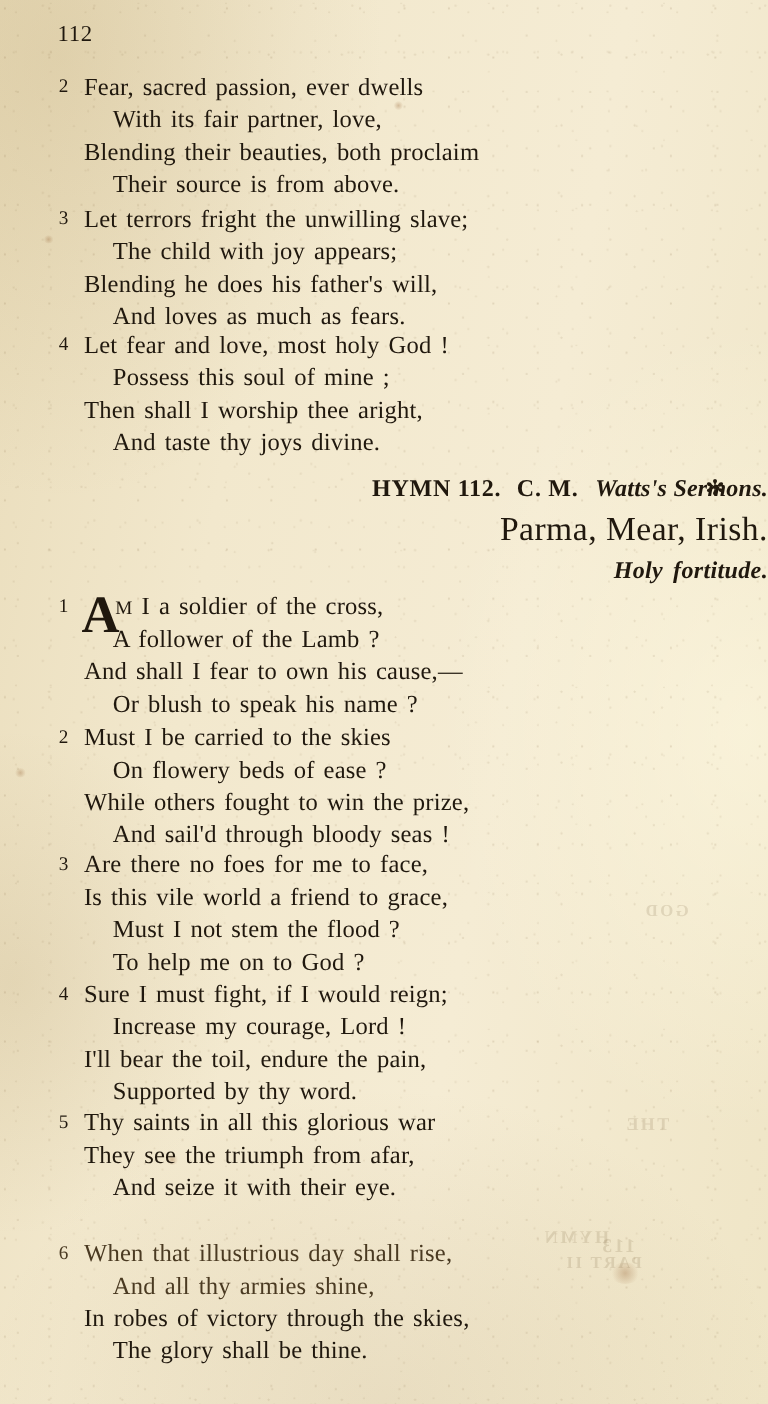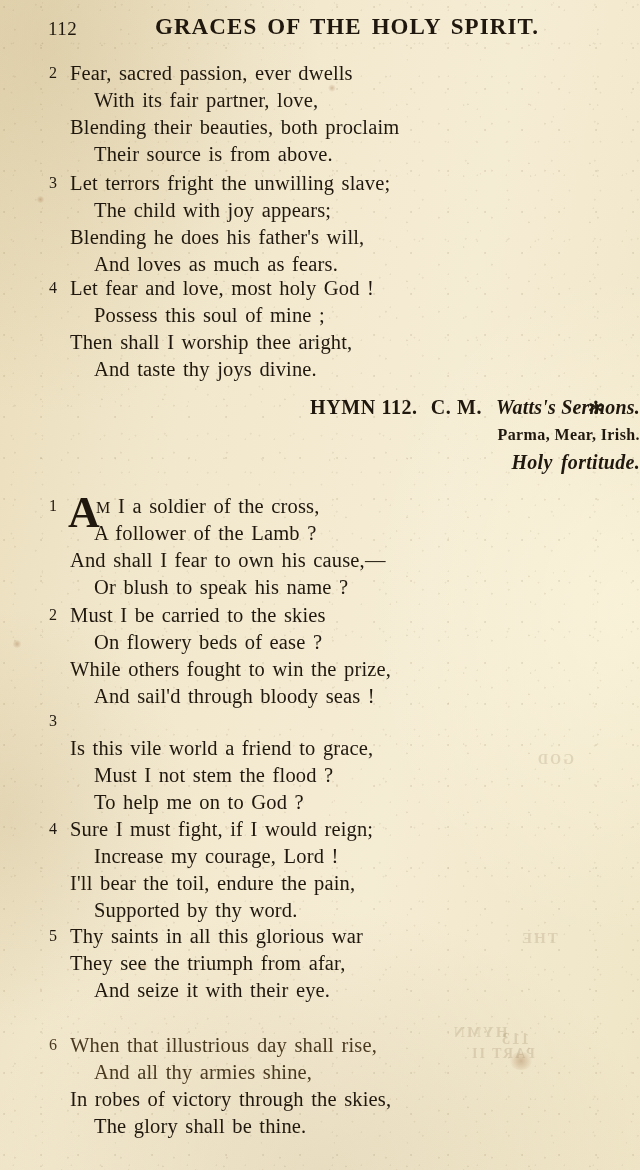--- a/index.html
+++ b/index.html
@@ -143,22 +143,22 @@
     right: 36px;
     top: 2px;
     font-size: 19px;
     line-height: 1;
     color: #241b0f;
     font-family: "DejaVu Sans", sans-serif;
     transform: scale(1.05, 0.95);
   }
   .hh-tunes {
     margin-top: 7px;
-    font-size: 16px;
-    font-weight: bold;
+    font-size: 28px;
+    font-weight: normal;
     letter-spacing: 0.4px;
     padding-left: 4px;
   }
   .hh-subject {
     margin-top: 7px;
     font-size: 20px;
     font-style: italic;
     font-weight: bold;
     letter-spacing: 0.3px;
     word-spacing: 3px;
@@ -200,21 +200,20 @@
   <div class="ghost" style="left:452px; top:1024px; font-size:15px;">HYMN</div>
   <div class="ghost" style="left:470px; top:1046px; font-size:14px;">PART II</div>
   <div class="ghost" style="left:500px; top:1030px; font-size:16px;">113</div>
   <div class="ghost" style="left:520px; top:930px; font-size:15px;">THE</div>
   <div class="ghost" style="left:536px; top:752px; font-size:14px;">GOD</div>
 
   <div id="content">
 
     <div class="runhead">
       <span class="folio">112</span>
-      <span class="runtitle">GRACES OF THE HOLY SPIRIT.</span>
     </div>
 
     <div class="stanza" style="top:62px;">
       <div class="vline t-out">
         <span class="num">2</span>
         <span>Fear, sacred passion, ever dwells</span>
       </div>
       <div class="vline t-in">With its fair partner, love,</div>
       <div class="vline t-out">Blending their beauties, both proclaim</div>
       <div class="vline t-in">Their source is from above.</div>
@@ -266,20 +265,21 @@
         <span>Must I be carried to the skies</span>
       </div>
       <div class="vline t-in">On flowery beds of ease ?</div>
       <div class="vline t-out">While others fought to win the prize,</div>
       <div class="vline t-in">And sail'd through bloody seas !</div>
     </div>
 
     <div class="stanza" style="top:710px;">
       <div class="vline t-out">
         <span class="num">3</span>
+        <span>Are there no foes for me to face,</span>
       </div>
       <div class="vline t-out">Is this vile world a friend to grace,</div>
       <div class="vline t-in">Must I not stem the flood ?</div>
       <div class="vline t-in">To help me on to God ?</div>
     </div>
 
     <div class="stanza" style="top:818px;">
       <div class="vline t-out">
         <span class="num">4</span>
         <span>Sure I must fight, if I would reign;</span>

